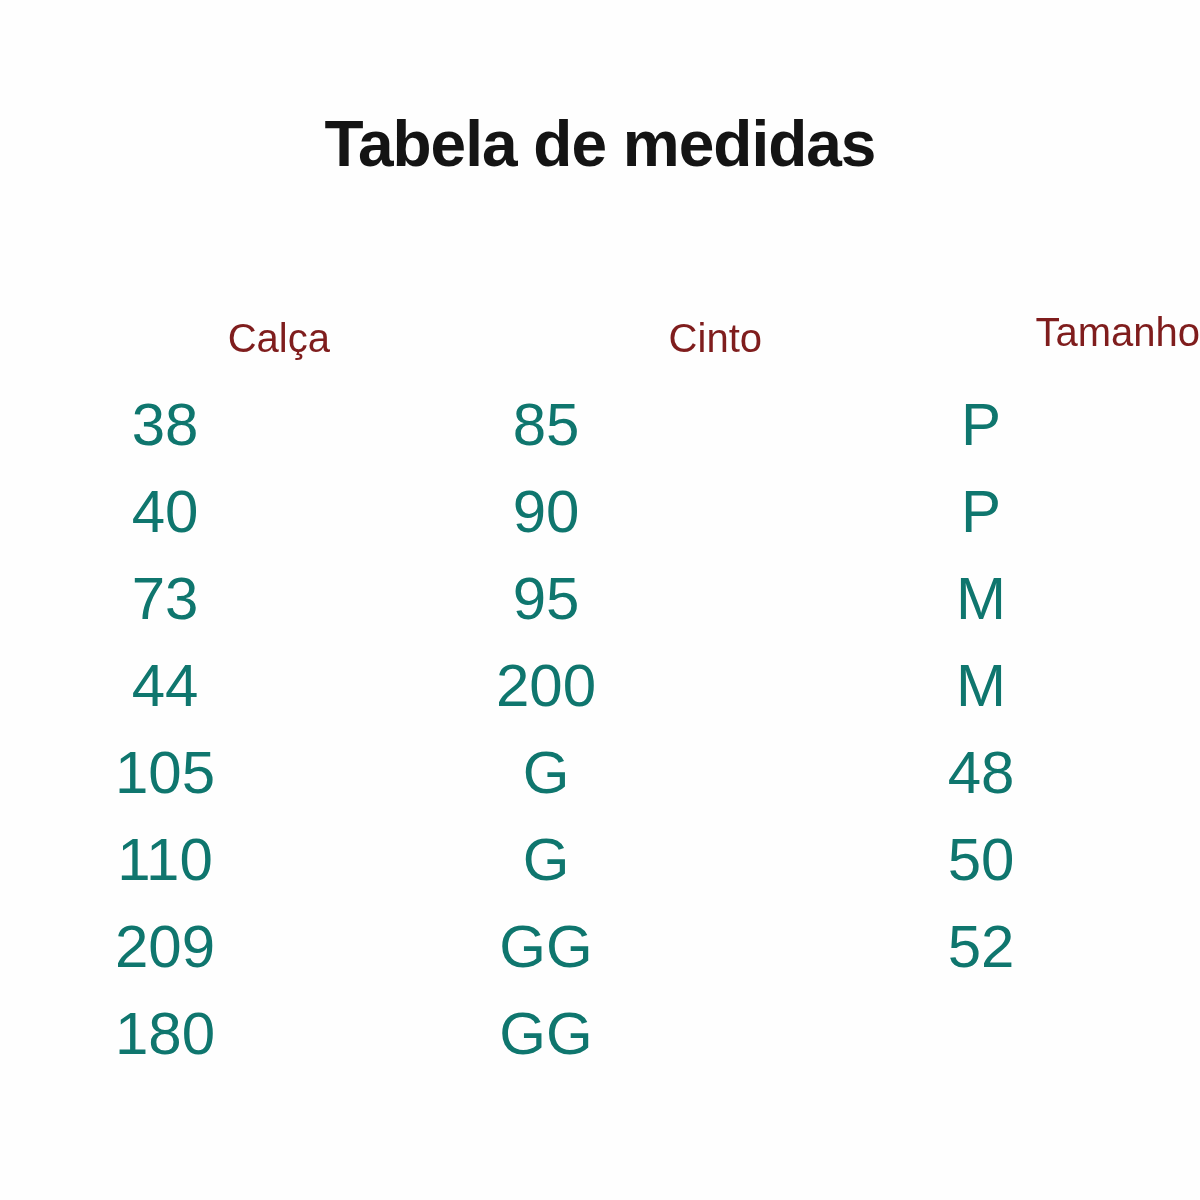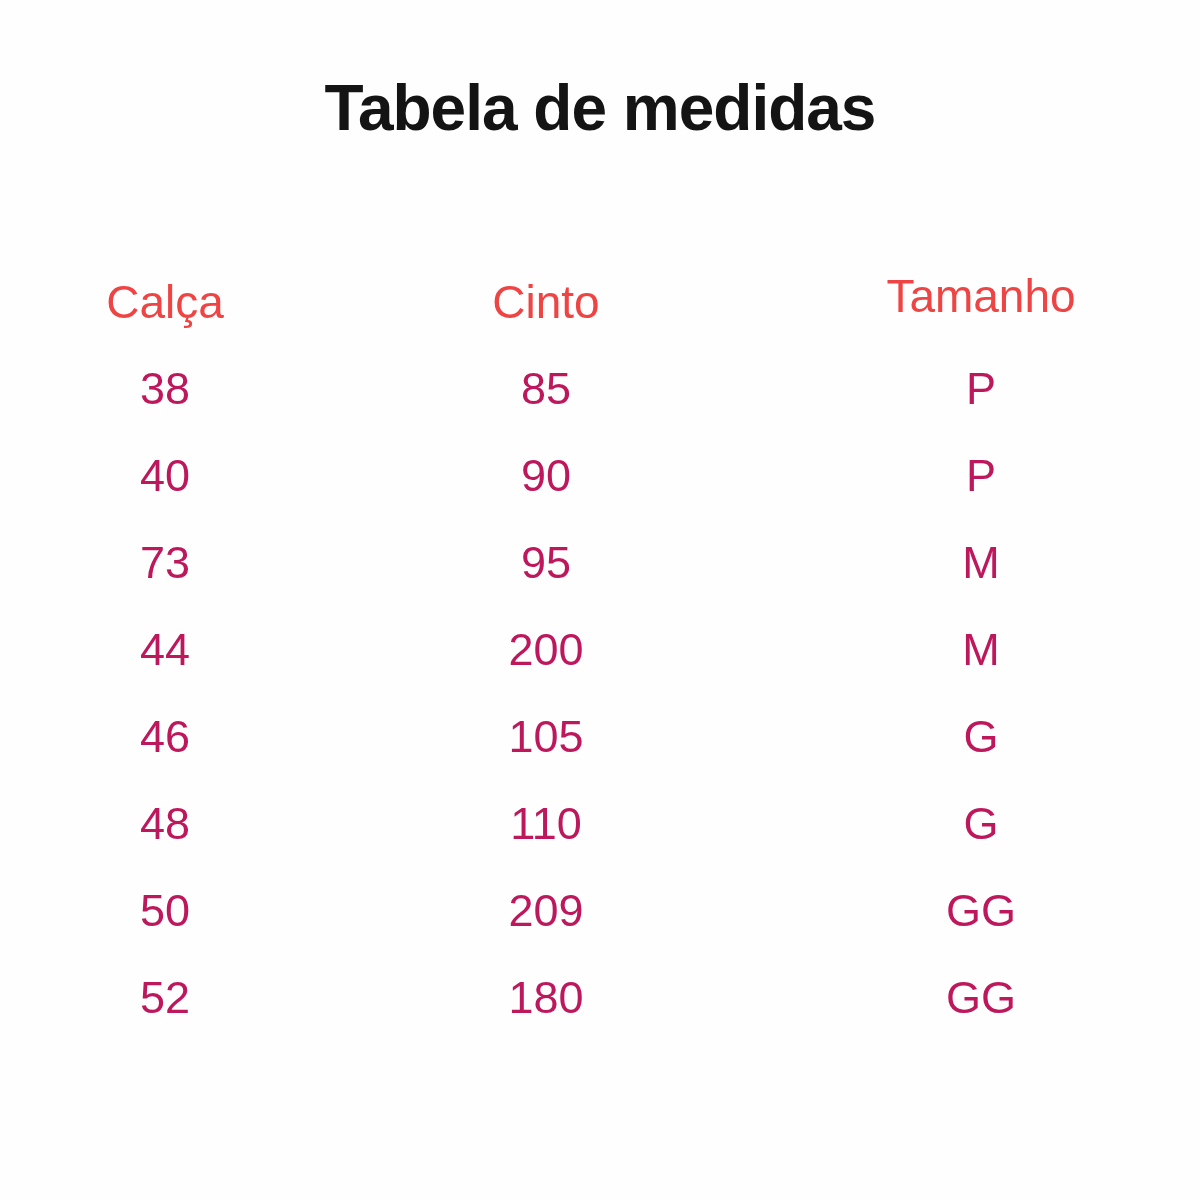--- a/index.html
+++ b/index.html
@@ -9,21 +9,21 @@
   }
   .page {
     position: relative;
     width: 1200px;
     height: 1200px;
     background: #fefefe;
     font-family: "Liberation Sans", sans-serif;
     color: #2b2b2b;
     overflow: hidden;
     box-sizing: border-box;
-    padding-top: 76px;
+    padding-top: 112px;
   }
   .title {
     margin: 0;
     text-align: center;
     font-size: 64px;
     font-weight: bold;
     letter-spacing: -1px;
     color: #141414;
     line-height: 1;
   }
@@ -31,27 +31,28 @@
     margin-top: 118px;
     width: 100%;
     display: grid;
     grid-template-columns: 27.5% 36% 36.5%;
   }
   .size-table .cell {
     height: 87px;
     display: flex;
     align-items: center;
     justify-content: center;
-    font-size: 45px;
-    color: #be185d;
+    font-size: 60px;
+    color: #0f766e;
     line-height: 1;
   }
   .size-table .header-cell {
-    font-size: 46px;
-    color: #ef4444;
+    font-size: 40px;
+    color: #7f1d1d;
+    justify-content: flex-end;
   }
   
   .size-table .header-cell.raised span {
     transform: translateY(-10px);
     display: inline-block;
     margin-top: 8px;
   }
 </style>
 </head>
 <body>
@@ -81,21 +82,20 @@
     <div class="cell">P</div>
 
     <div class="cell">73</div>
     <div class="cell">95</div>
     <div class="cell">M</div>
 
     <div class="cell">44</div>
     <div class="cell">200</div>
     <div class="cell">M</div>
 
-    <div class="cell">46</div>
     <div class="cell">105</div>
     <div class="cell">G</div>
 
     <div class="cell">48</div>
     <div class="cell">110</div>
     <div class="cell">G</div>
 
     <div class="cell">50</div>
     <div class="cell">209</div>
     <div class="cell">GG</div>

